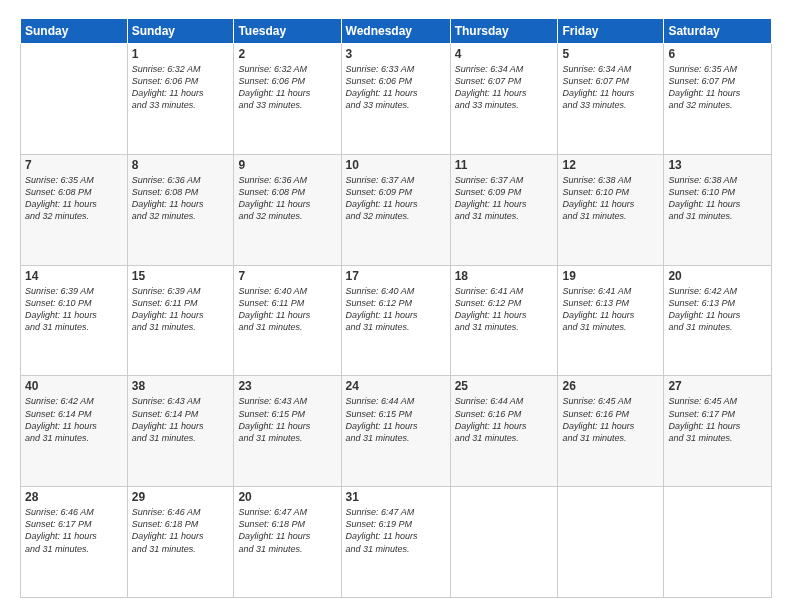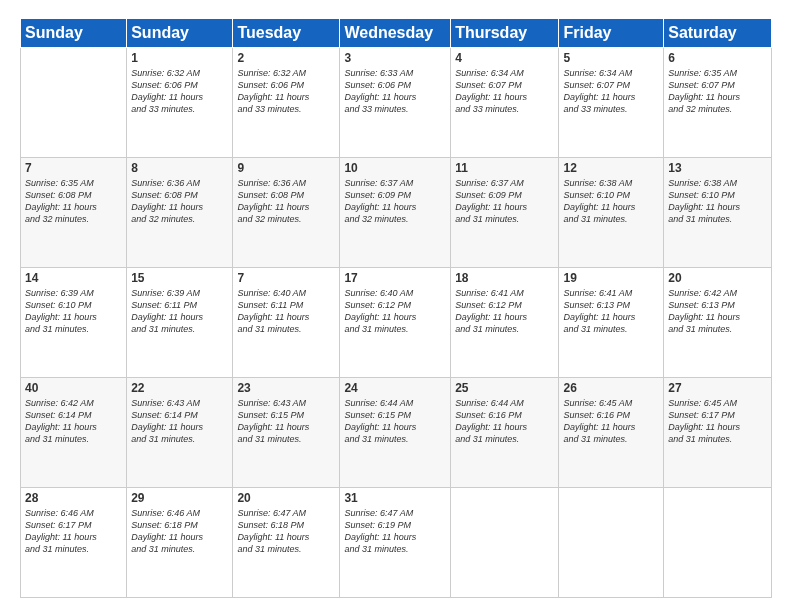--- a/index.html
+++ b/index.html
@@ -43,21 +43,21 @@
       margin-top: 2px;
     }
     .calendar {
       width: 100%;
       border-collapse: collapse;
       flex: 1;
     }
     .calendar th {
       background: #1565c0;
       color: #fff;
-      font-size: 16px;
+      font-size: 12px;
       font-weight: bold;
       padding: 5px 4px;
       text-align: left;
       border: 1px solid #fff;
     }
     .calendar td {
       border: 1px solid #ccc;
       vertical-align: top;
       padding: 3px 4px;
       width: 113px;
@@ -192,21 +192,21 @@
             <span class="cell-day">20</span>
             <div class="cell-info">Sunrise: 6:42 AM<br>Sunset: 6:13 PM<br>Daylight: 11 hours<br>and 31 minutes.</div>
           </td>
         </tr>
         <tr>
           <td>
             <span class="cell-day">40</span>
             <div class="cell-info">Sunrise: 6:42 AM<br>Sunset: 6:14 PM<br>Daylight: 11 hours<br>and 31 minutes.</div>
           </td>
           <td>
-            <span class="cell-day">22</span>
+            <span class="cell-day">38</span>
             <div class="cell-info">Sunrise: 6:43 AM<br>Sunset: 6:14 PM<br>Daylight: 11 hours<br>and 31 minutes.</div>
           </td>
           <td>
             <span class="cell-day">23</span>
             <div class="cell-info">Sunrise: 6:43 AM<br>Sunset: 6:15 PM<br>Daylight: 11 hours<br>and 31 minutes.</div>
           </td>
           <td>
             <span class="cell-day">24</span>
             <div class="cell-info">Sunrise: 6:44 AM<br>Sunset: 6:15 PM<br>Daylight: 11 hours<br>and 31 minutes.</div>
           </td>

